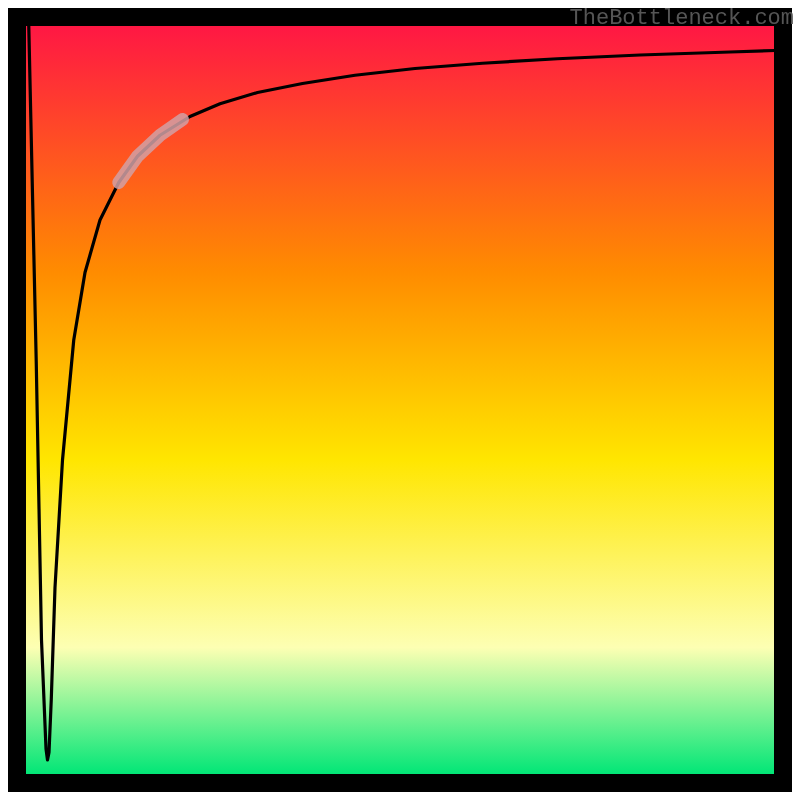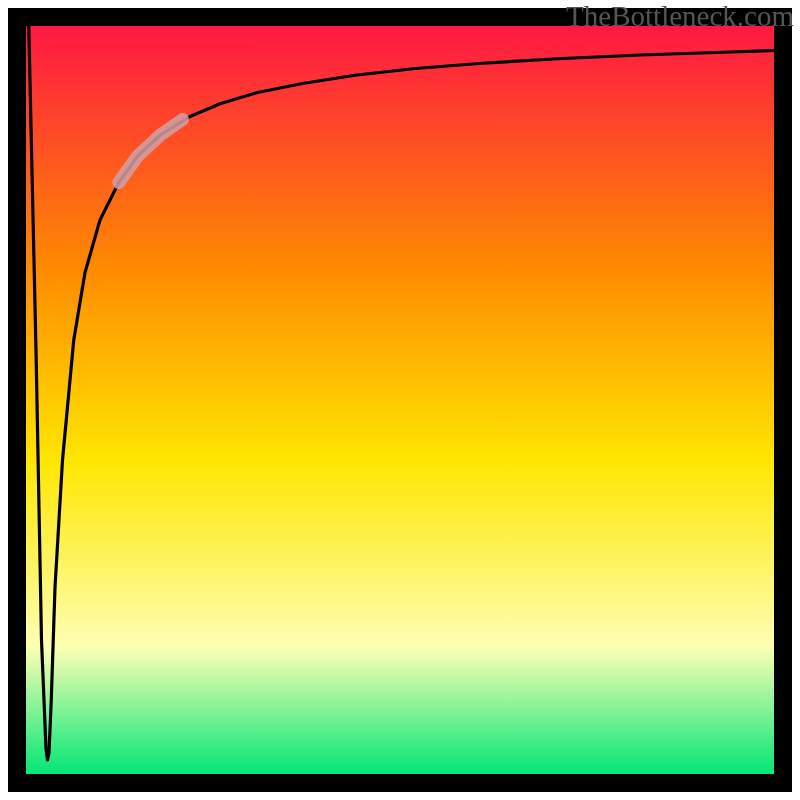--- a/index.html
+++ b/index.html
@@ -10,25 +10,25 @@
     background: #ffffff;
     font-family: Arial, Helvetica, sans-serif;
   }
   .container {
     position: relative;
     width: 800px;
     height: 800px;
   }
   .watermark {
     position: absolute;
-    top: 0;
+    top: 6px;
     right: 6px;
-    font-size: 29px;
+    font-size: 22px;
     color: #555555;
-    font-family: Liberation Serif, serif;
+    font-family: Liberation Mono, monospace;
     letter-spacing: 0px;
     z-index: 10;
   }
   svg.chart {
     position: absolute;
     top: 0;
     left: 0;
     width: 800px;
     height: 800px;
     display: block;

